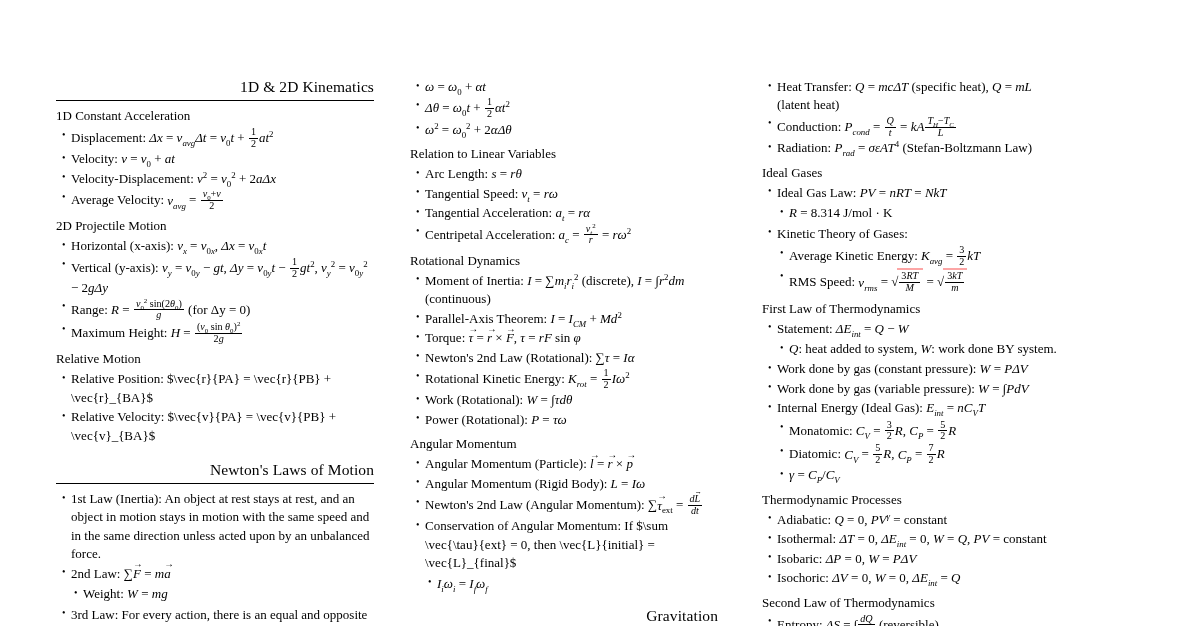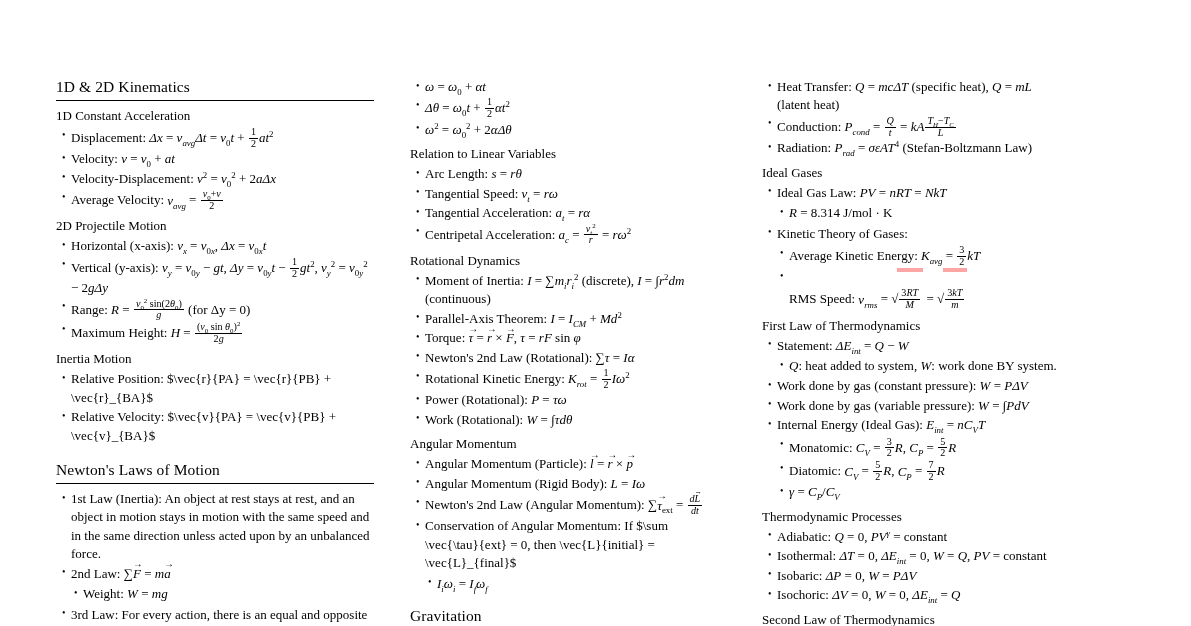--- a/index.html
+++ b/index.html
@@ -36,20 +36,21 @@
   .col.c2 { padding-left: 10px; }
   .col.c3 { padding-left: 18px; }
 
   h1.section {
     font-size: 15.5px;
     font-weight: normal;
     margin: 0 0 6px 0;
     padding-bottom: 4px;
     border-bottom: 1.2px solid #000;
     letter-spacing: 0.1px;
+    text-align: right;
   }
   h2.sub {
     font-size: 13px;
     font-weight: normal;
     margin: 7px 0 3px 0;
   }
   ul {
     list-style: none;
     margin: 0 0 2px 0;
     padding: 0 0 0 6px;
@@ -80,22 +81,22 @@
     line-height: 1.05;
     margin: 0 1px;
   }
   .frac .num { display: block; padding: 0 2px; }
   .frac .den { display: block; border-top: 1px solid #000; padding: 0 2px; }
   sup { font-size: 0.68em; vertical-align: super; line-height: 0; }
   sub { font-size: 0.68em; vertical-align: sub; line-height: 0; }
   .rad { display: inline-block; }
   .rad > .bar {
     display: inline-block;
-    border-top: 4px solid #fca5a5;
-    padding: 16px 2px 0 1px;
+    border-top: 2px solid #fca5a5;
+    padding: 1px 2px 0 1px;
     margin-left: -1px;
   }
   .vec { position: relative; display: inline-block; }
   .vec::after {
     content: "\2192";
     position: absolute;
     left: 0; right: 0;
     top: -0.78em;
     font-size: 0.74em;
     text-align: center;
@@ -121,21 +122,21 @@
       </ul>
 
       <h2 class="sub">2D Projectile Motion</h2>
       <ul>
         <li>Horizontal (x-axis): <span class="mathi">v<sub>x</sub></span> = <span class="mathi">v</span><sub>0<span class="mathi">x</span></sub>, <span class="mathi">Δx</span> = <span class="mathi">v</span><sub>0<span class="mathi">x</span></sub><span class="mathi">t</span></li>
         <li>Vertical (y-axis): <span class="mathi">v<sub>y</sub></span> = <span class="mathi">v</span><sub>0<span class="mathi">y</span></sub> − <span class="mathi">gt</span>, <span class="mathi">Δy</span> = <span class="mathi">v</span><sub>0<span class="mathi">y</span></sub><span class="mathi">t</span> − <span class="frac"><span class="num">1</span><span class="den">2</span></span><span class="mathi">gt</span><sup>2</sup>, <span class="mathi">v<sub>y</sub></span><sup>2</sup> = <span class="mathi">v</span><sub>0<span class="mathi">y</span></sub><sup>2</sup> − 2<span class="mathi">gΔy</span></li>
         <li>Range: <span class="mathi">R</span> = <span class="frac"><span class="num"><span class="mathi">v</span><sub>0</sub><sup>2</sup> sin(2<span class="mathi">θ</span><sub>0</sub>)</span><span class="den"><span class="mathi">g</span></span></span> <span>(for Δy = 0)</span></li>
         <li>Maximum Height: <span class="mathi">H</span> = <span class="frac"><span class="num">(<span class="mathi">v</span><sub>0</sub> sin <span class="mathi">θ</span><sub>0</sub>)<sup>2</sup></span><span class="den">2<span class="mathi">g</span></span></span></li>
       </ul>
 
-      <h2 class="sub">Inertia Motion</h2>
+      <h2 class="sub">Relative Motion</h2>
       <ul>
         <li>Relative Position: $\vec{r}{PA} = \vec{r}{PB} + \vec{r}_{BA}$</li>
         <li>Relative Velocity: $\vec{v}{PA} = \vec{v}{PB} + \vec{v}_{BA}$</li>
       </ul>
 
       <h1 class="section" style="margin-top:16px;">Newton's Laws of Motion</h1>
       <ul>
         <li>1st Law (Inertia): An object at rest stays at rest, and an object in motion stays in motion with the same speed and in the same direction unless acted upon by an unbalanced force.</li>
         <li>2nd Law: ∑<span class="vec mathi">F</span> = <span class="mathi">m</span><span class="vec mathi">a</span></li>
       </ul>
@@ -164,22 +165,22 @@
         <li>Centripetal Acceleration: <span class="mathi">a<sub>c</sub></span> = <span class="frac"><span class="num"><span class="mathi">v<sub>t</sub></span><sup>2</sup></span><span class="den"><span class="mathi">r</span></span></span> = <span class="mathi">rω</span><sup>2</sup></li>
       </ul>
 
       <h2 class="sub">Rotational Dynamics</h2>
       <ul>
         <li>Moment of Inertia: <span class="mathi">I</span> = ∑<span class="mathi">m<sub>i</sub>r<sub>i</sub></span><sup>2</sup> <span>(discrete)</span>, <span class="mathi">I</span> = ∫<span class="mathi">r</span><sup>2</sup><span class="mathi">dm</span> <span>(continuous)</span></li>
         <li>Parallel-Axis Theorem: <span class="mathi">I</span> = <span class="mathi">I<sub>CM</sub></span> + <span class="mathi">Md</span><sup>2</sup></li>
         <li>Torque: <span class="vec mathi">τ</span> = <span class="vec mathi">r</span> × <span class="vec mathi">F</span>, <span class="mathi">τ</span> = <span class="mathi">rF</span> sin <span class="mathi">φ</span></li>
         <li>Newton's 2nd Law (Rotational): ∑<span class="mathi">τ</span> = <span class="mathi">Iα</span></li>
         <li>Rotational Kinetic Energy: <span class="mathi">K<sub>rot</sub></span> = <span class="frac"><span class="num">1</span><span class="den">2</span></span><span class="mathi">Iω</span><sup>2</sup></li>
+        <li>Work (Rotational): <span class="mathi">W</span> = ∫<span class="mathi">τdθ</span></li>
         <li>Power (Rotational): <span class="mathi">P</span> = <span class="mathi">τω</span></li>
-        <li>Work (Rotational): <span class="mathi">W</span> = ∫<span class="mathi">τdθ</span></li>
       </ul>
 
       <h2 class="sub">Angular Momentum</h2>
       <ul>
         <li>Angular Momentum (Particle): <span class="vec mathi">l</span> = <span class="vec mathi">r</span> × <span class="vec mathi">p</span></li>
         <li>Angular Momentum (Rigid Body): <span class="mathi">L</span> = <span class="mathi">Iω</span></li>
         <li>Newton's 2nd Law (Angular Momentum): ∑<span class="vec mathi">τ</span><sub>ext</sub> = <span class="frac"><span class="num"><span class="mathi">d</span><span class="vec mathi">L</span></span><span class="den"><span class="mathi">dt</span></span></span></li>
         <li>Conservation of Angular Momentum: If $\sum \vec{\tau}{ext} = 0, then \vec{L}{initial} = \vec{L}_{final}$</li>
       </ul>
       <ul class="lvl2">

